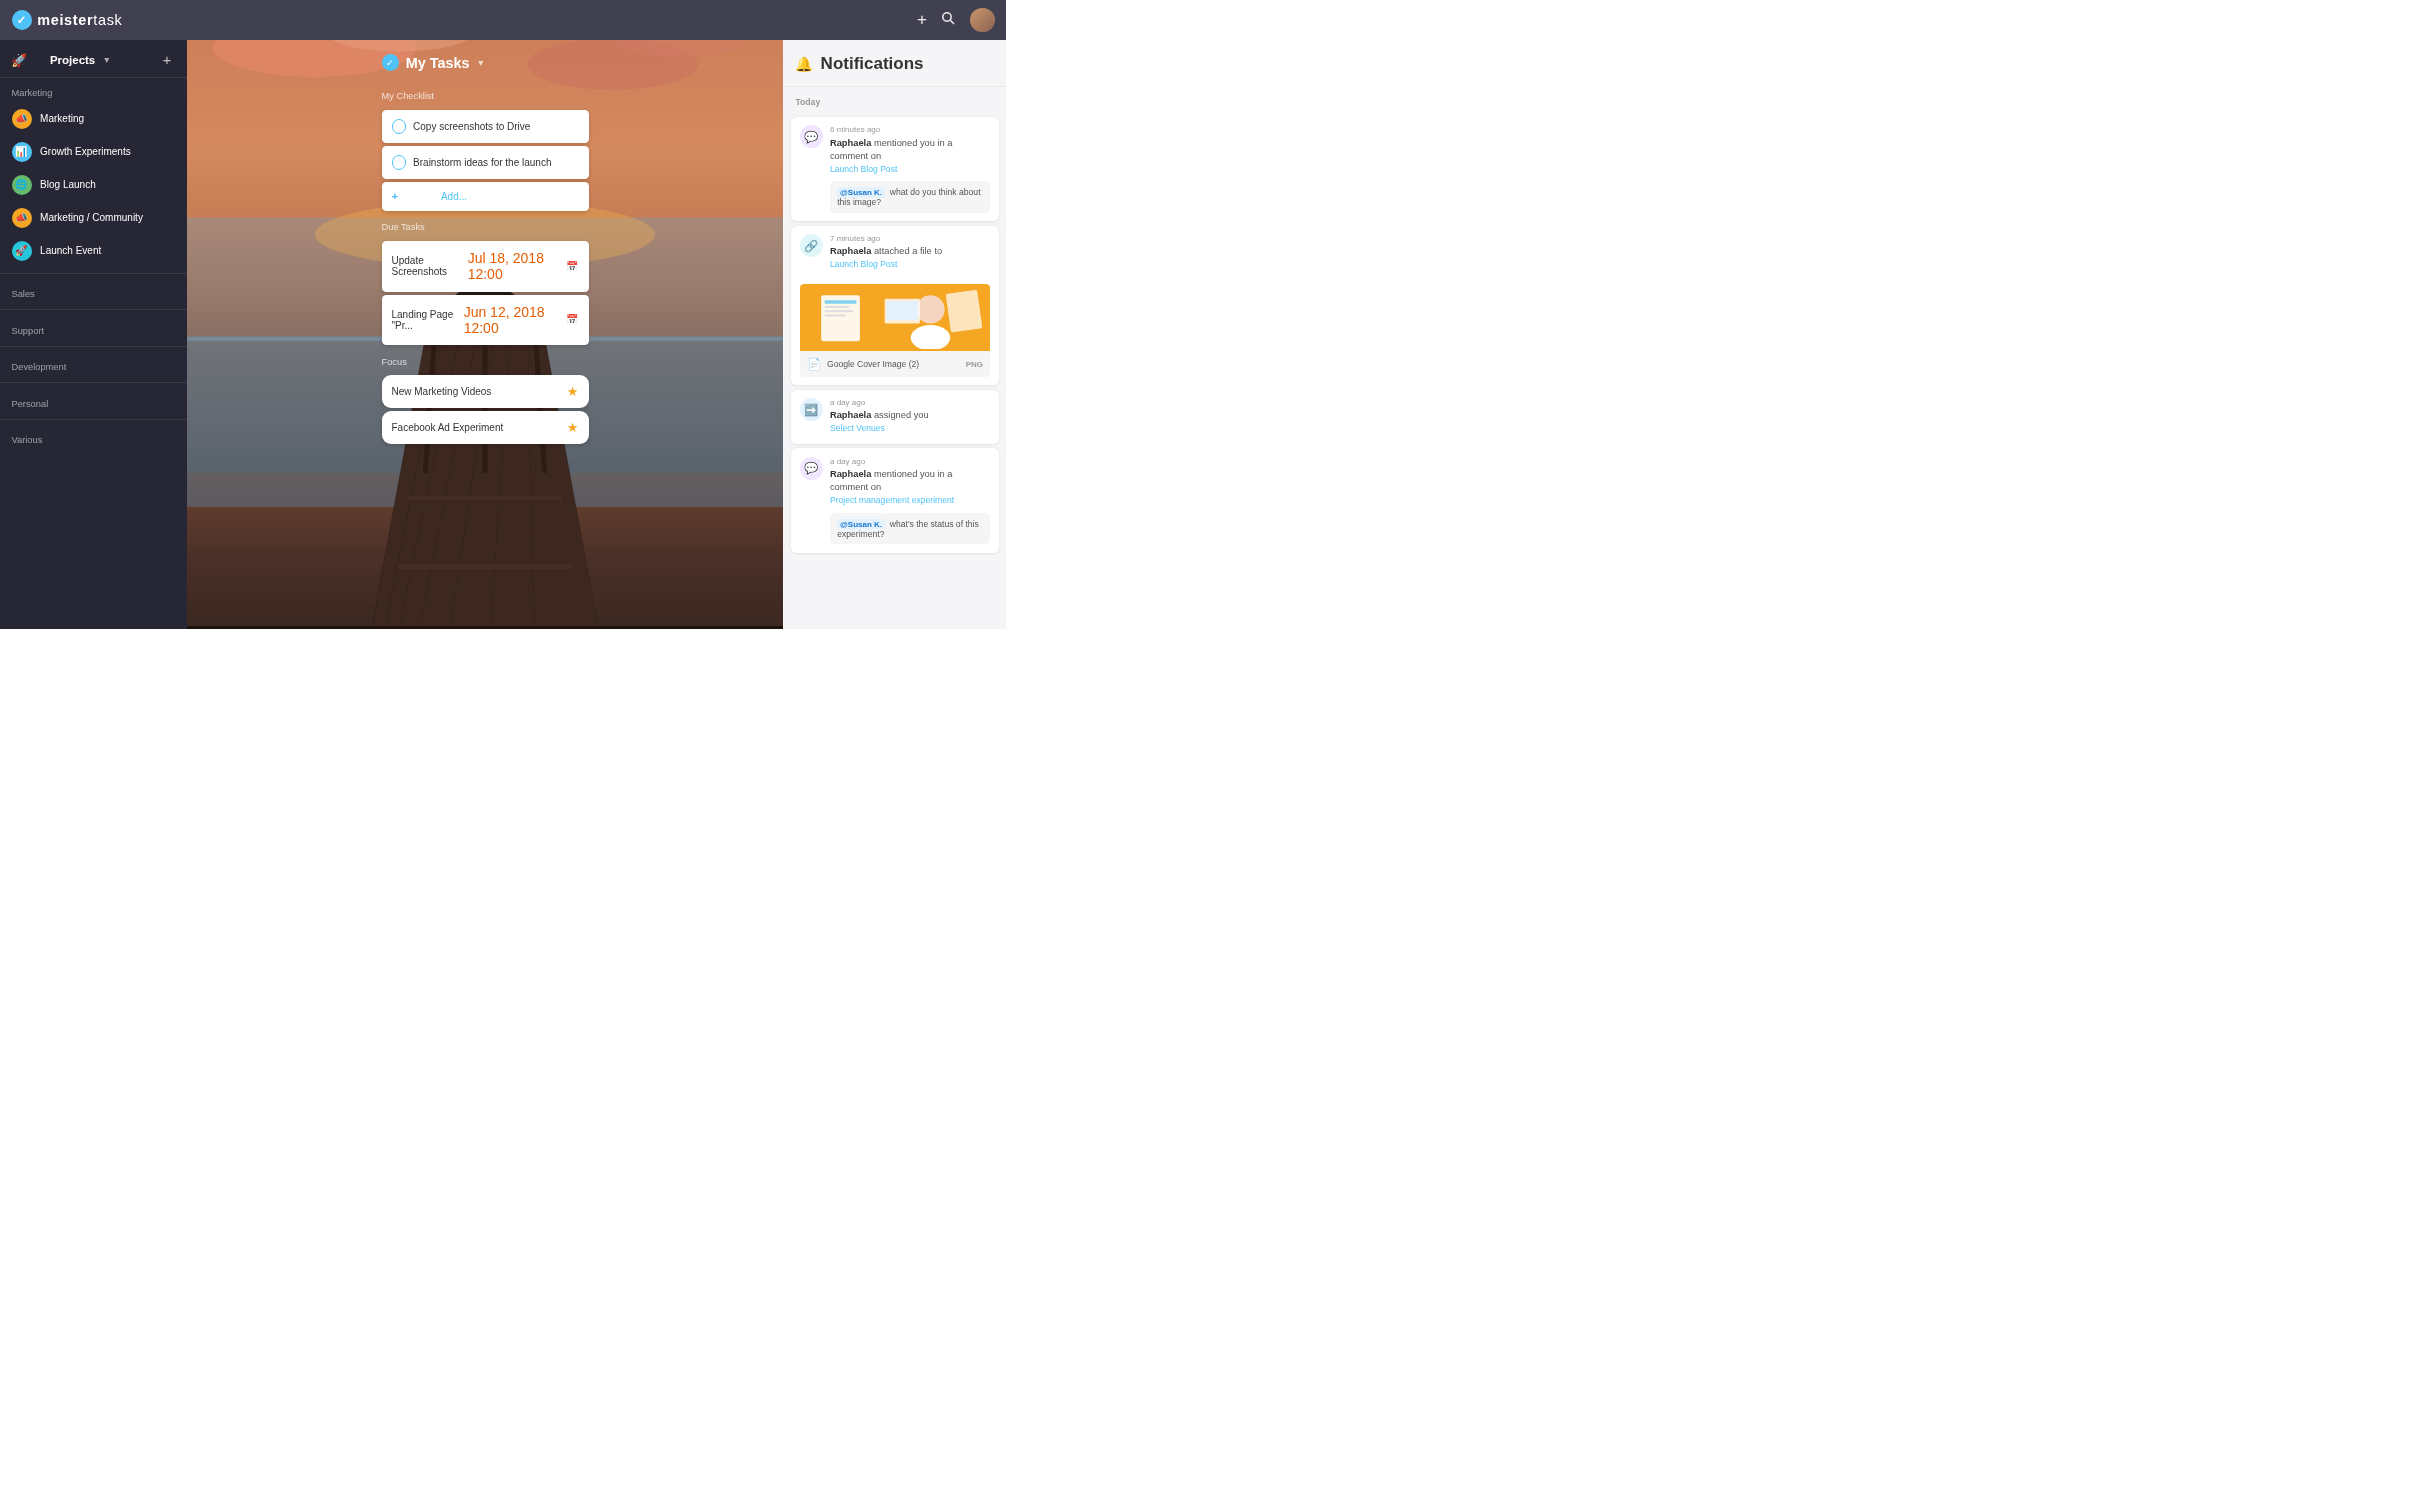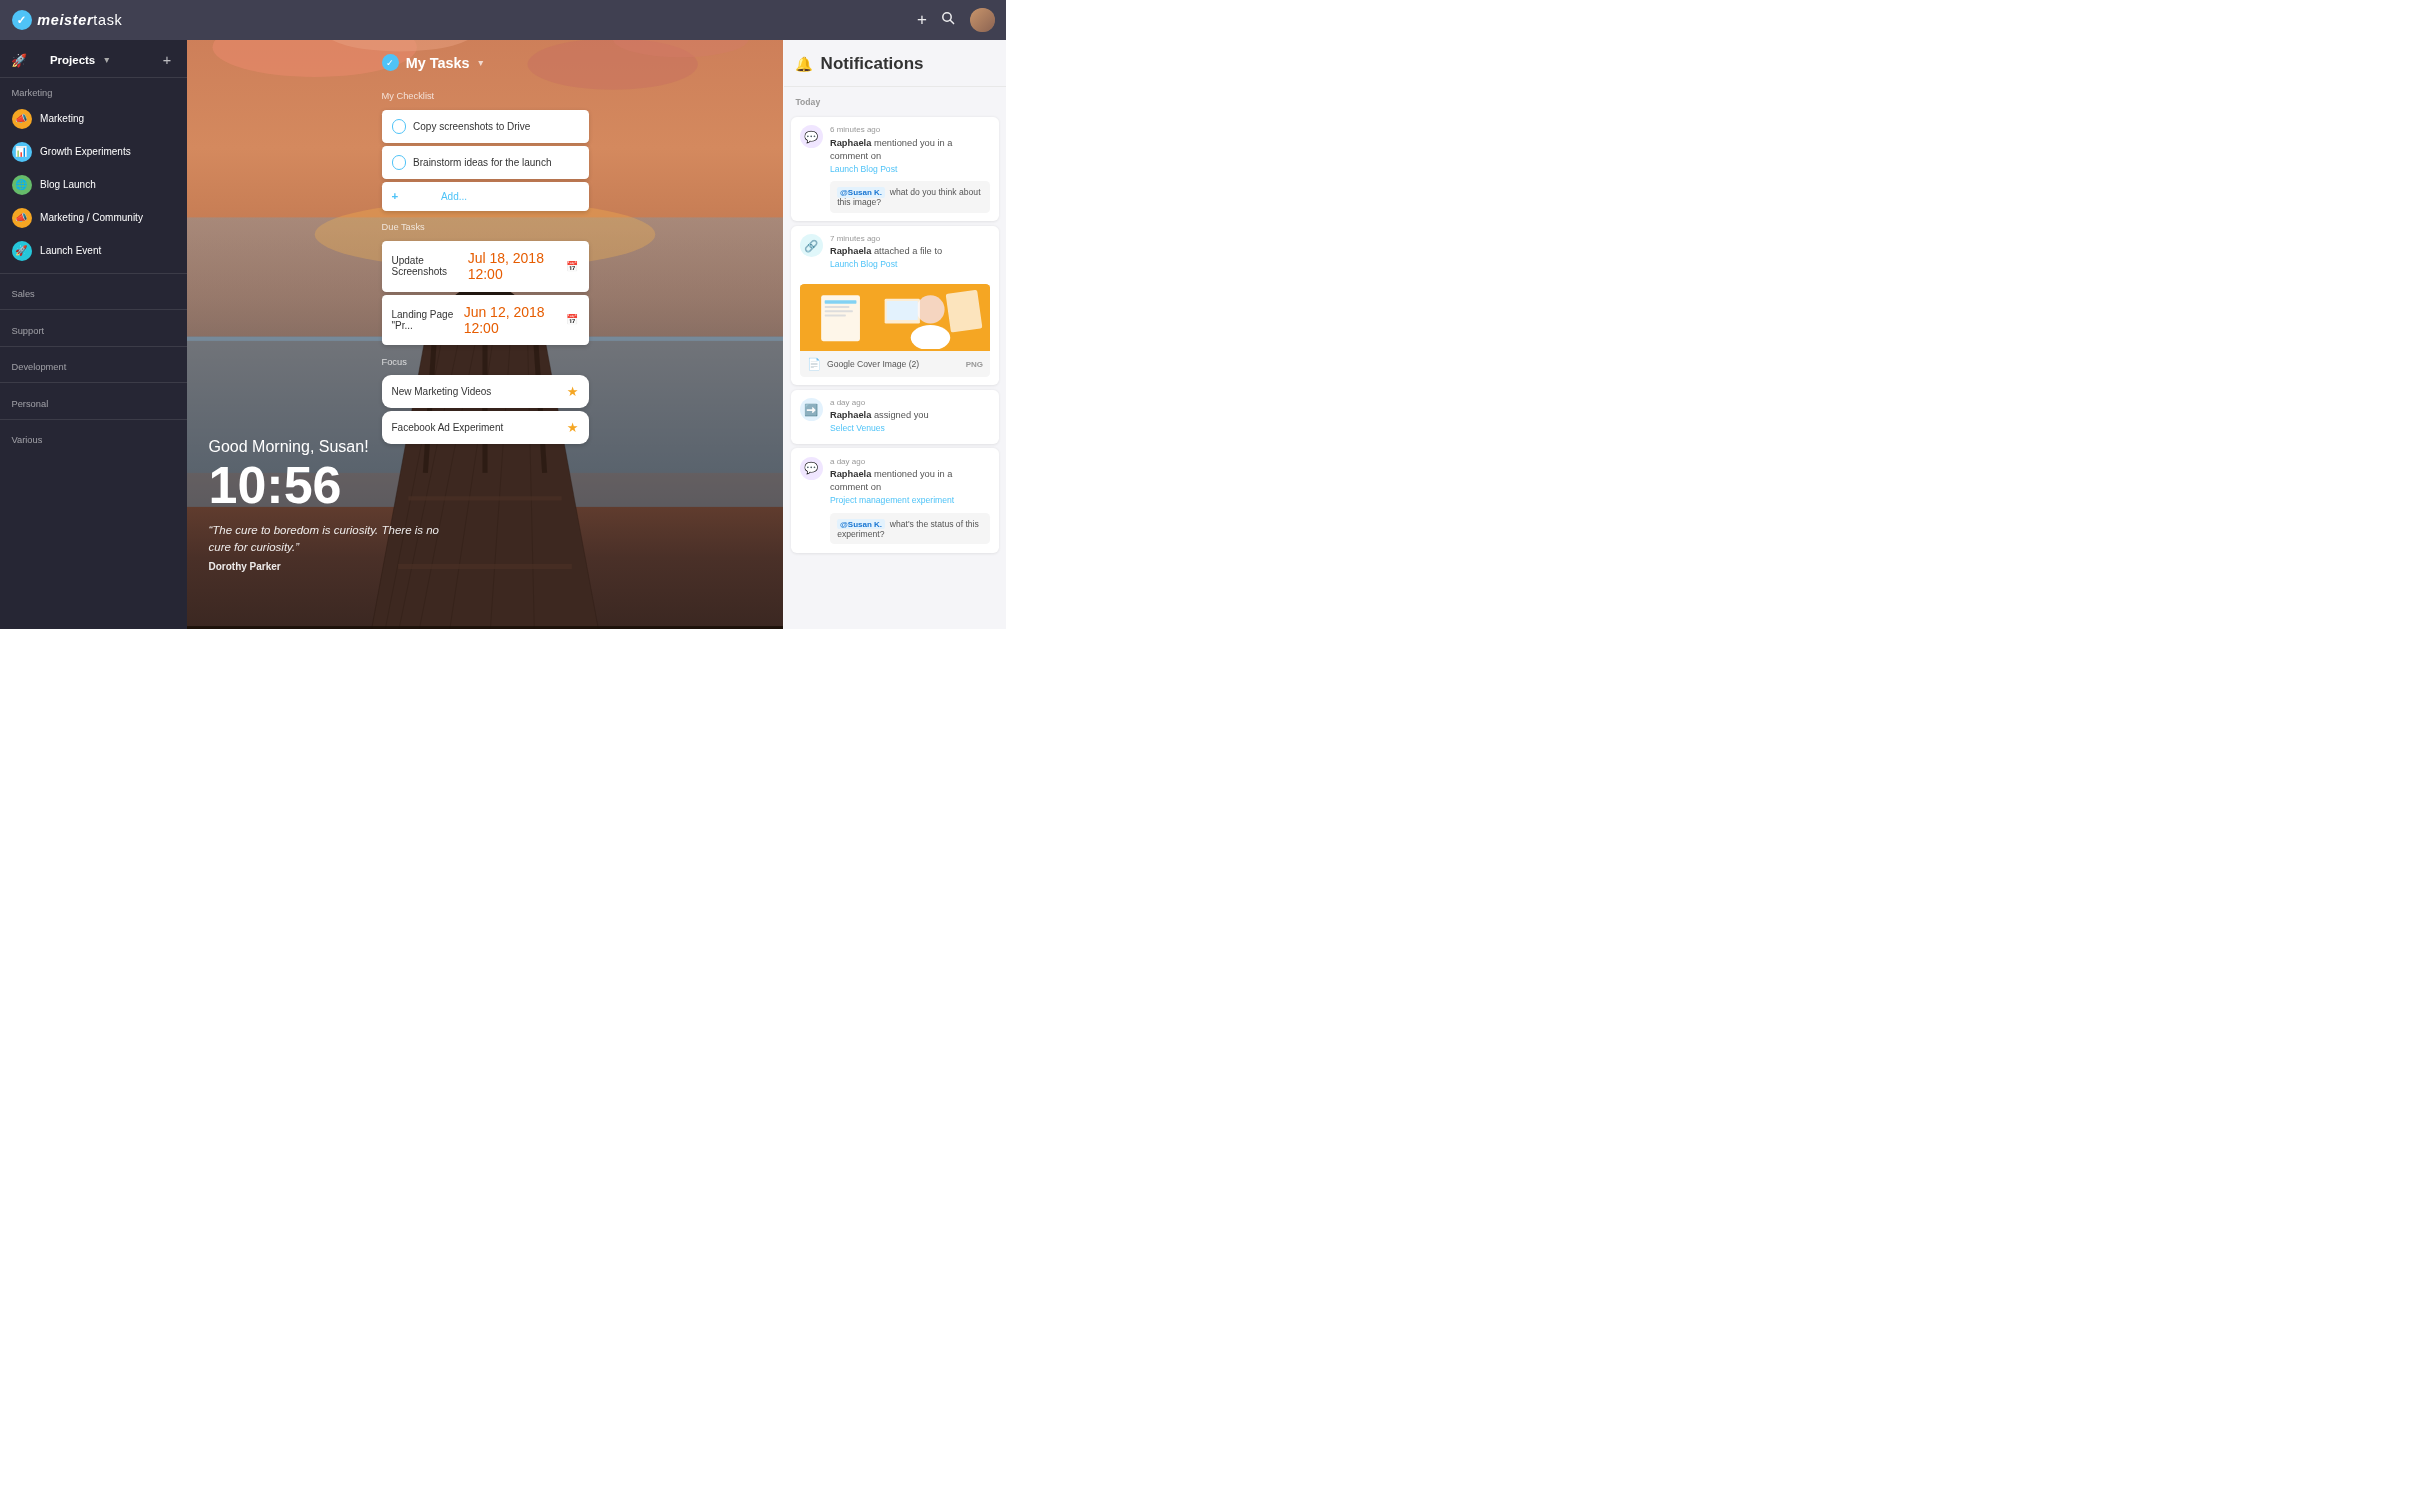--- a/index.html
+++ b/index.html
@@ -27,21 +27,21 @@
       border-radius: 50%;
       display: flex; align-items: center; justify-content: center;
     }
     .logo-icon::after {
       content: '✓';
       color: white;
       font-size: 11.5px;
       font-weight: bold;
     }
     .logo-text { color: white; font-size: 14.4px; font-weight: 300; letter-spacing: 0.7px; }
-    .logo-text span { font-weight: 600; font-style: italic; }
+    .logo-text span { font-weight: 600; }
     .topbar-actions { display: flex; align-items: center; gap: 14.4px; }
     .topbar-icon { color: white; font-size: 14.4px; cursor: pointer; opacity: 0.9; }
     .avatar { width: 24.4px; height: 24.4px; border-radius: 50%; background: #8b6f5e; overflow: hidden; display: flex; align-items: center; justify-content: center; }
     .avatar-img { width: 100%; height: 100%; background: linear-gradient(135deg, #c9956b, #8b6352); border-radius: 50%; }
 
     
     .main-layout {
       display: flex;
       flex: 1;
       overflow: hidden;
@@ -491,26 +491,20 @@
       <div class="task-focus-card">
         <span class="task-focus-label">New Marketing Videos</span>
         <span class="task-star-icon">★</span>
       </div>
       <div class="task-focus-card">
         <span class="task-focus-label">Facebook Ad Experiment</span>
         <span class="task-star-icon">★</span>
       </div>
     </div>
 
-    <div class="greeting-area">
-      <div class="greeting-text">Good Morning, Susan!</div>
-      <div class="greeting-time">10:56</div>
-      <div class="greeting-quote">“The cure to boredom is curiosity. There is no cure for curiosity.”</div>
-      <div class="greeting-author">Dorothy Parker</div>
-    </div>
   </div>
 
   <div class="notif-panel">
     <div class="notif-header">
       <span class="notif-bell">🔔</span>
       <span class="notif-title">Notifications</span>
     </div>
 
     <div class="notif-day-label">Today</div>
 

